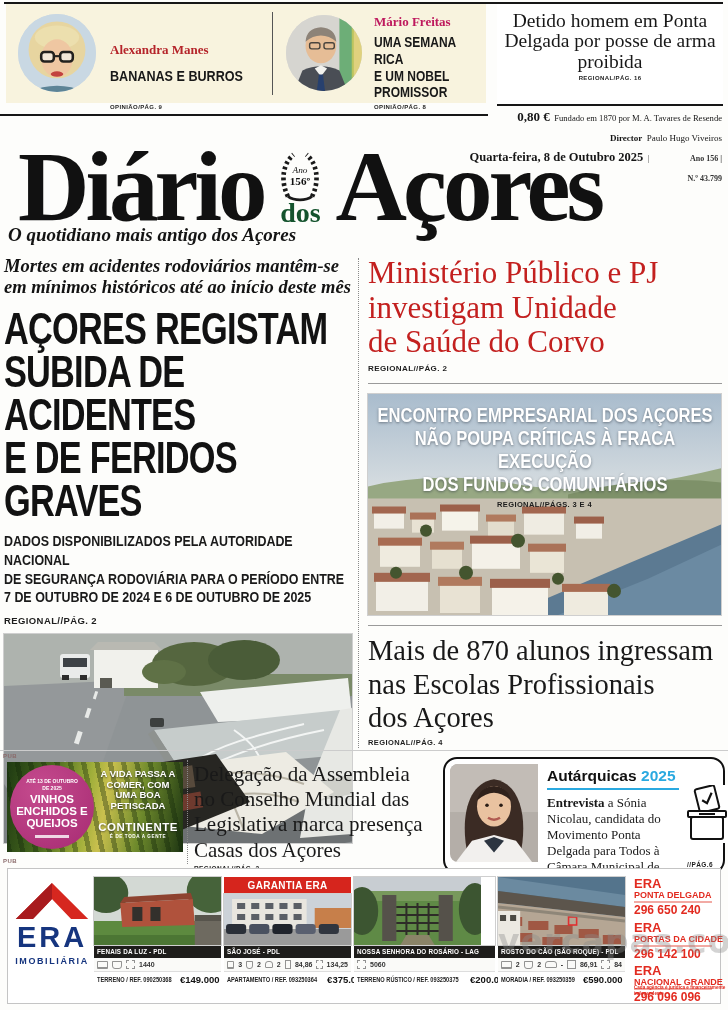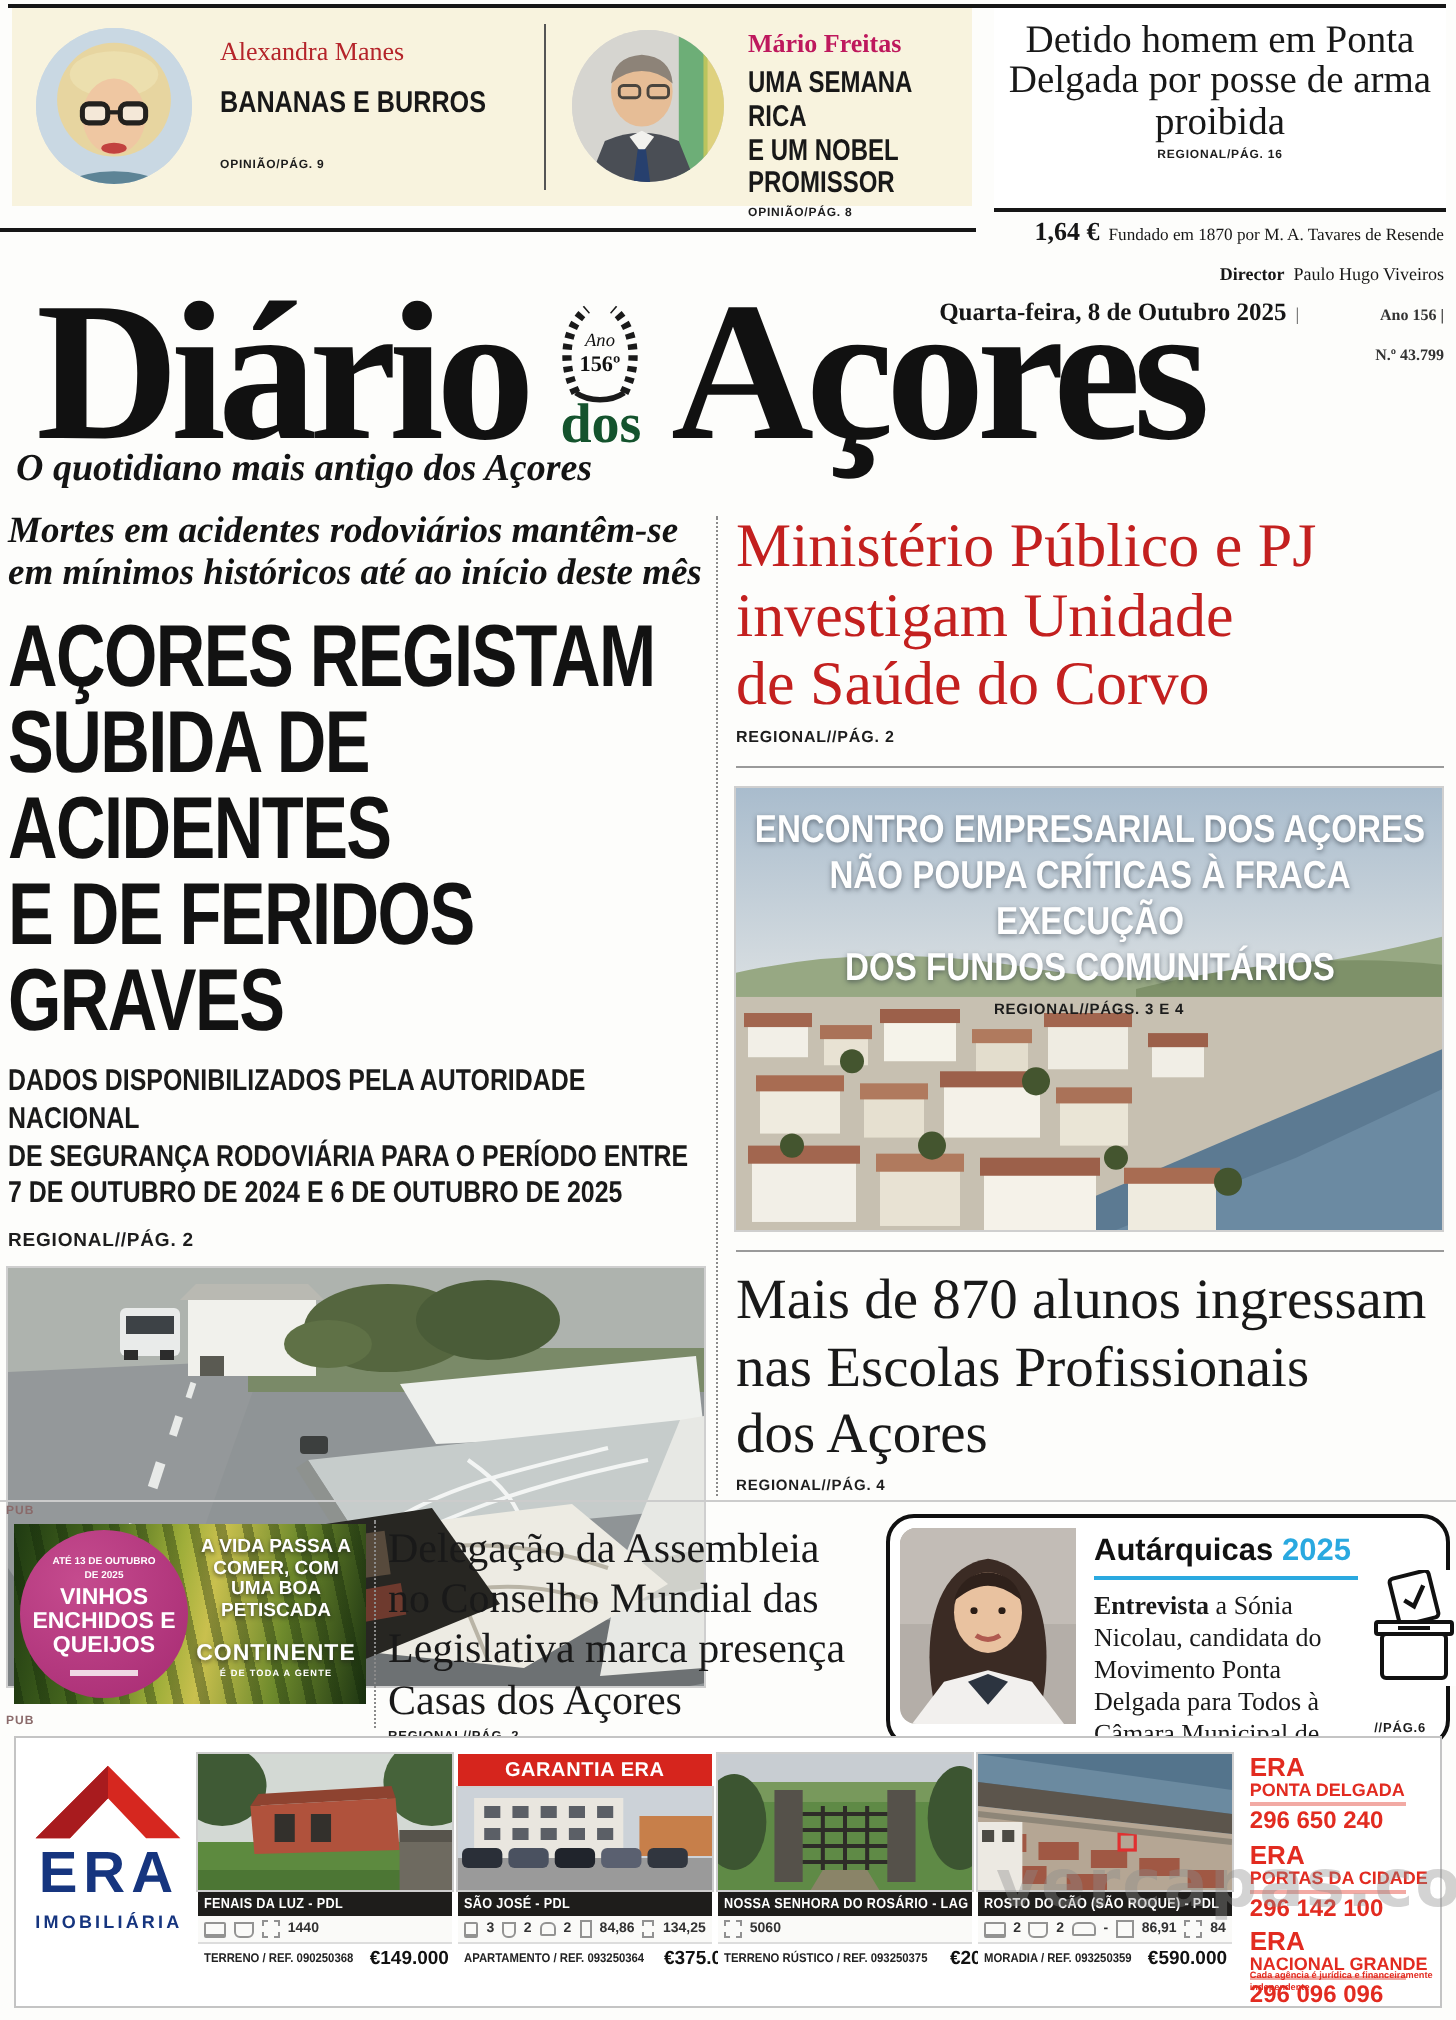--- a/index.html
+++ b/index.html
@@ -46,21 +46,21 @@
         <ellipse cx="37" cy="22" rx="21" ry="11" fill="#ecdfae"></ellipse>
         <ellipse cx="37" cy="42" rx="15" ry="18" fill="#efc7a2"></ellipse>
         <rect x="22" y="36" width="12" height="9" rx="3" fill="#f4e8d8" stroke="#23211e" stroke-width="2.4"></rect>
         <rect x="40" y="36" width="12" height="9" rx="3" fill="#f4e8d8" stroke="#23211e" stroke-width="2.4"></rect>
         <rect x="34" y="39" width="6" height="2" fill="#23211e"></rect>
         <ellipse cx="37" cy="57" rx="6" ry="2.6" fill="#c2423f"></ellipse>
         <path d="M10,74 Q37,62 64,74 L64,74 L10,74 Z" fill="#5d8496"></path>
       </svg>
     </div>
     <div class="abs" style="left:104px;top:14px;width:152px;">
-      <div class="serif" style="font-size:13px;font-weight:400;color:#b5242a;">Alexandra Manes</div>
+      <div class="serif" style="font-size:13px;font-weight:700;color:#b5242a;margin-top:24px;">Alexandra Manes</div>
       <div class="cond" style="margin-top:9px;font-size:15px;letter-spacing:0;width:180px;transform:scaleX(.84);transform-origin:0 0;color:#181818;">BANANAS E BURROS</div>
       <div class="pg" style="margin-top:20px;font-size:6px;">OPINIÃO/PÁG. 9</div>
     </div>
   </div>
   <div class="abs" style="left:266px;top:8px;width:1px;height:83px;background:#555;"></div>
 
   <div class="abs" style="left:268px;top:0;width:212px;height:99px;">
     <div class="abs" style="left:12px;top:11px;width:76px;height:76px;border-radius:50%;overflow:hidden;background:#d8d8d4;">
       <svg viewBox="0 0 74 74" width="76" height="76">
         <rect width="74" height="74" fill="#d6d5d0"></rect>
@@ -89,21 +89,21 @@
 
 <div class="abs" style="left:497px;top:2px;width:226px;height:100px;border-top:2px solid #161616;border-bottom:2px solid #161616;background:#fff;">
   <div class="serif" style="margin:7px 4px 0 4px;font-size:19.5px;line-height:1.04;text-align:center;color:#181818;">Detido homem em Ponta Delgada por posse de arma proibida</div>
   <div class="pg" style="margin-top:3px;font-size:6px;text-align:center;">REGIONAL/PÁG. 16</div>
 </div>
 
 <div class="abs rule" style="left:0;top:114px;width:488px;height:2px;"></div>
 
 <div class="abs" style="right:6px;top:106px;width:260px;text-align:right;line-height:1.25;">
   <div>
-    <span class="serif" style="font-size:13px;font-weight:700;">1,64 €</span>
+    <span class="serif" style="font-size:13px;font-weight:700;">0,80 €</span>
     <span class="serif" style="font-size:8.6px;">Fundado em 1870 por M. A. Tavares de Resende</span>
   </div>
   <div>
     <span class="serif" style="font-size:9px;font-weight:700;">Director</span>
     <span class="serif" style="font-size:9px;">Paulo Hugo Viveiros</span>
   </div>
   <div>
     <span class="serif" style="font-size:12.5px;font-weight:700;">Quarta-feira, 8 de Outubro 2025</span>
     <span class="serif" style="font-size:9px;color:#555;">|</span>
     <span class="serif" style="font-size:8px;font-weight:700;color:#333;margin-left:36px;">Ano 156  |  N.º 43.799</span>
@@ -439,21 +439,21 @@
         <b>84,86</b>
       <span class="ic ic-plot"></span>
         <b>134,25</b>
     </div>
     <div class="refrow">
       <span class="ref">APARTAMENTO / REF. 093250364</span>
       <span class="price">€375.000</span>
     </div>
   </div>
 
-  <div class="card" style="width:127px;">
+  <div class="card" style="width:141px;">
     <div class="photo" style="height:68px;overflow:hidden;">
       <svg viewBox="0 0 126 68" width="127" height="68" preserveAspectRatio="none">
         <rect width="126" height="68" fill="#c8cdd2"></rect>
         <rect x="0" y="16" width="126" height="52" fill="#5f8a46"></rect>
         <rect x="0" y="14" width="126" height="10" fill="#78995c"></rect>
         <ellipse cx="8" cy="34" rx="16" ry="24" fill="#3c5531"></ellipse>
         <ellipse cx="120" cy="32" rx="16" ry="26" fill="#3c5531"></ellipse>
         <rect x="28" y="18" width="14" height="46" fill="#55514a"></rect>
         <rect x="84" y="18" width="14" height="46" fill="#55514a"></rect>
         <g stroke="#2e2c28" stroke-width="2">

